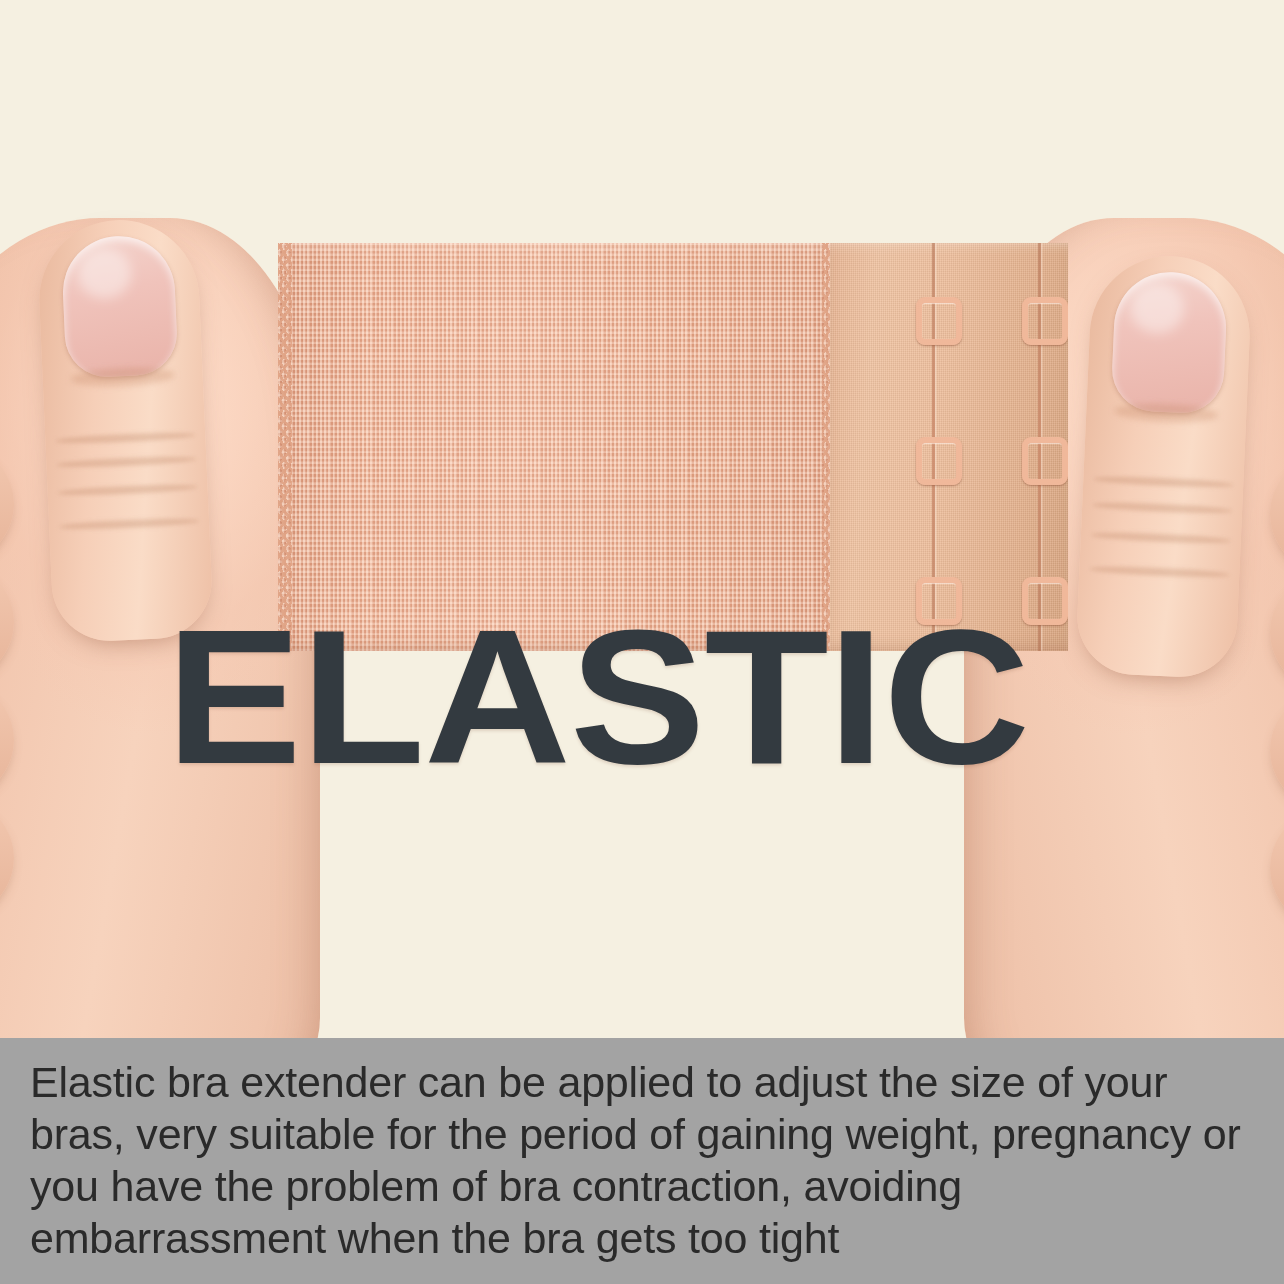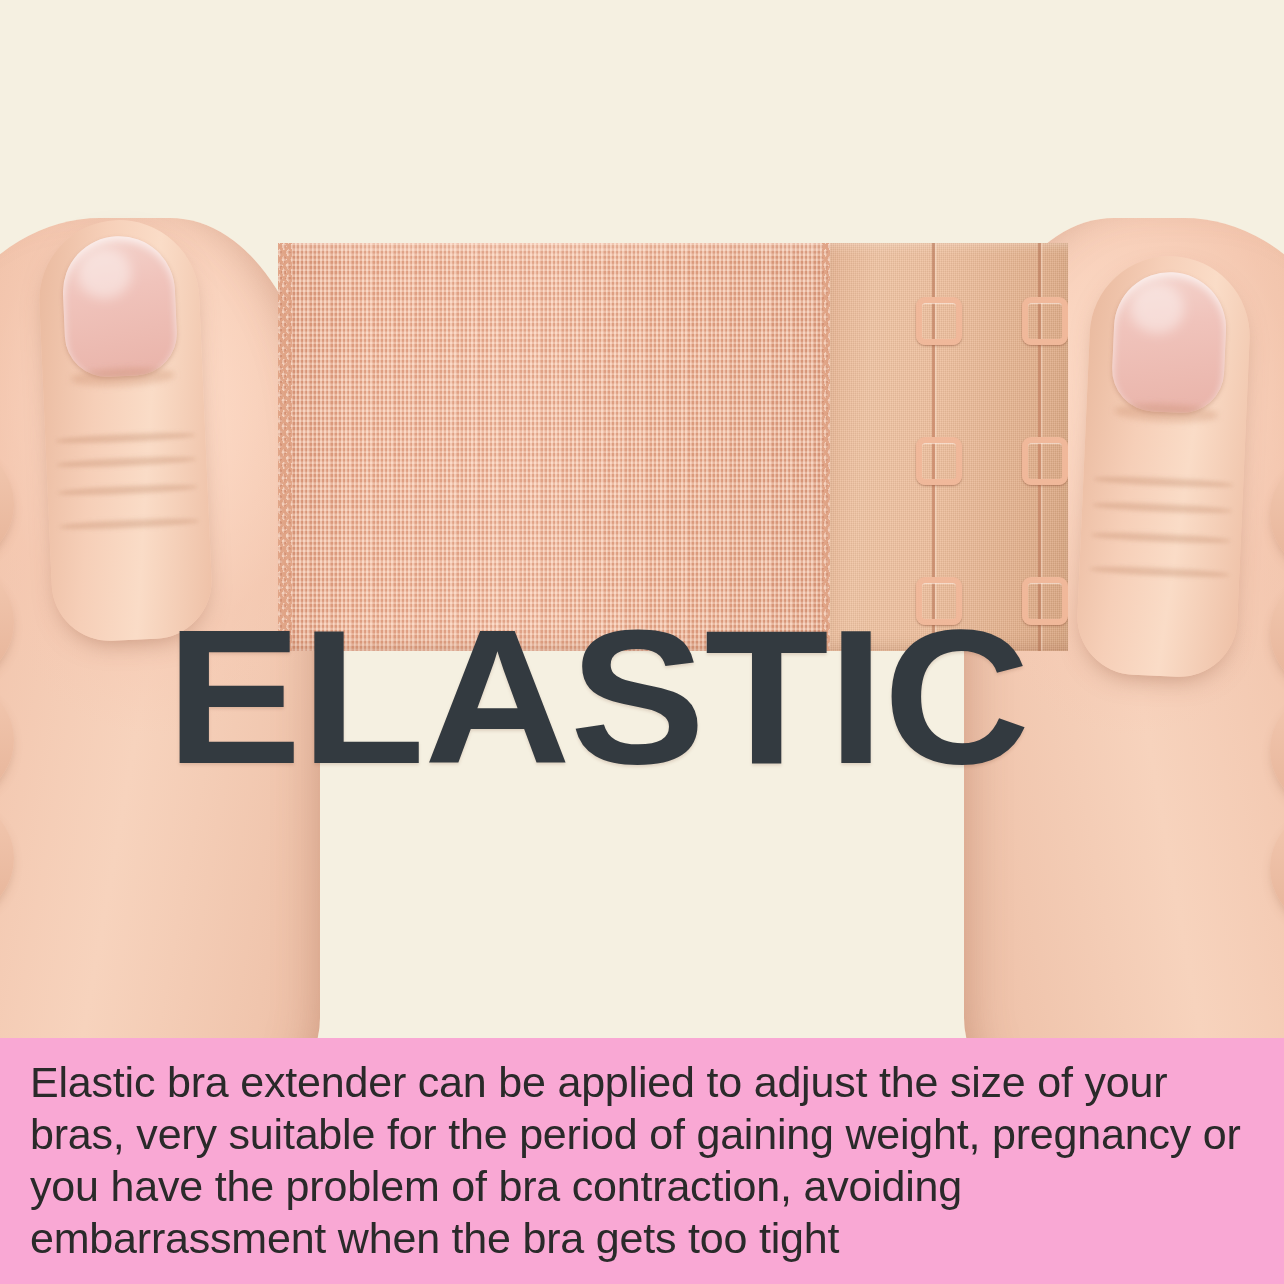--- a/index.html
+++ b/index.html
@@ -272,21 +272,21 @@
     text-shadow: 0 2px 3px rgba(120,70,50,0.18);
   }
 
   
   .caption {
     position: absolute;
     left: 0;
     top: 1038px;
     width: 1284px;
     height: 246px;
-    background: #f9a8d4;
+    background: #a3a3a3;
   }
   .caption-text {
     position: absolute;
     left: 30px;
     top: 18px;
     width: 1230px;
     color: #2a2a2a;
     font-family: "Liberation Sans", sans-serif;
     font-size: 43px;
     line-height: 52px;

